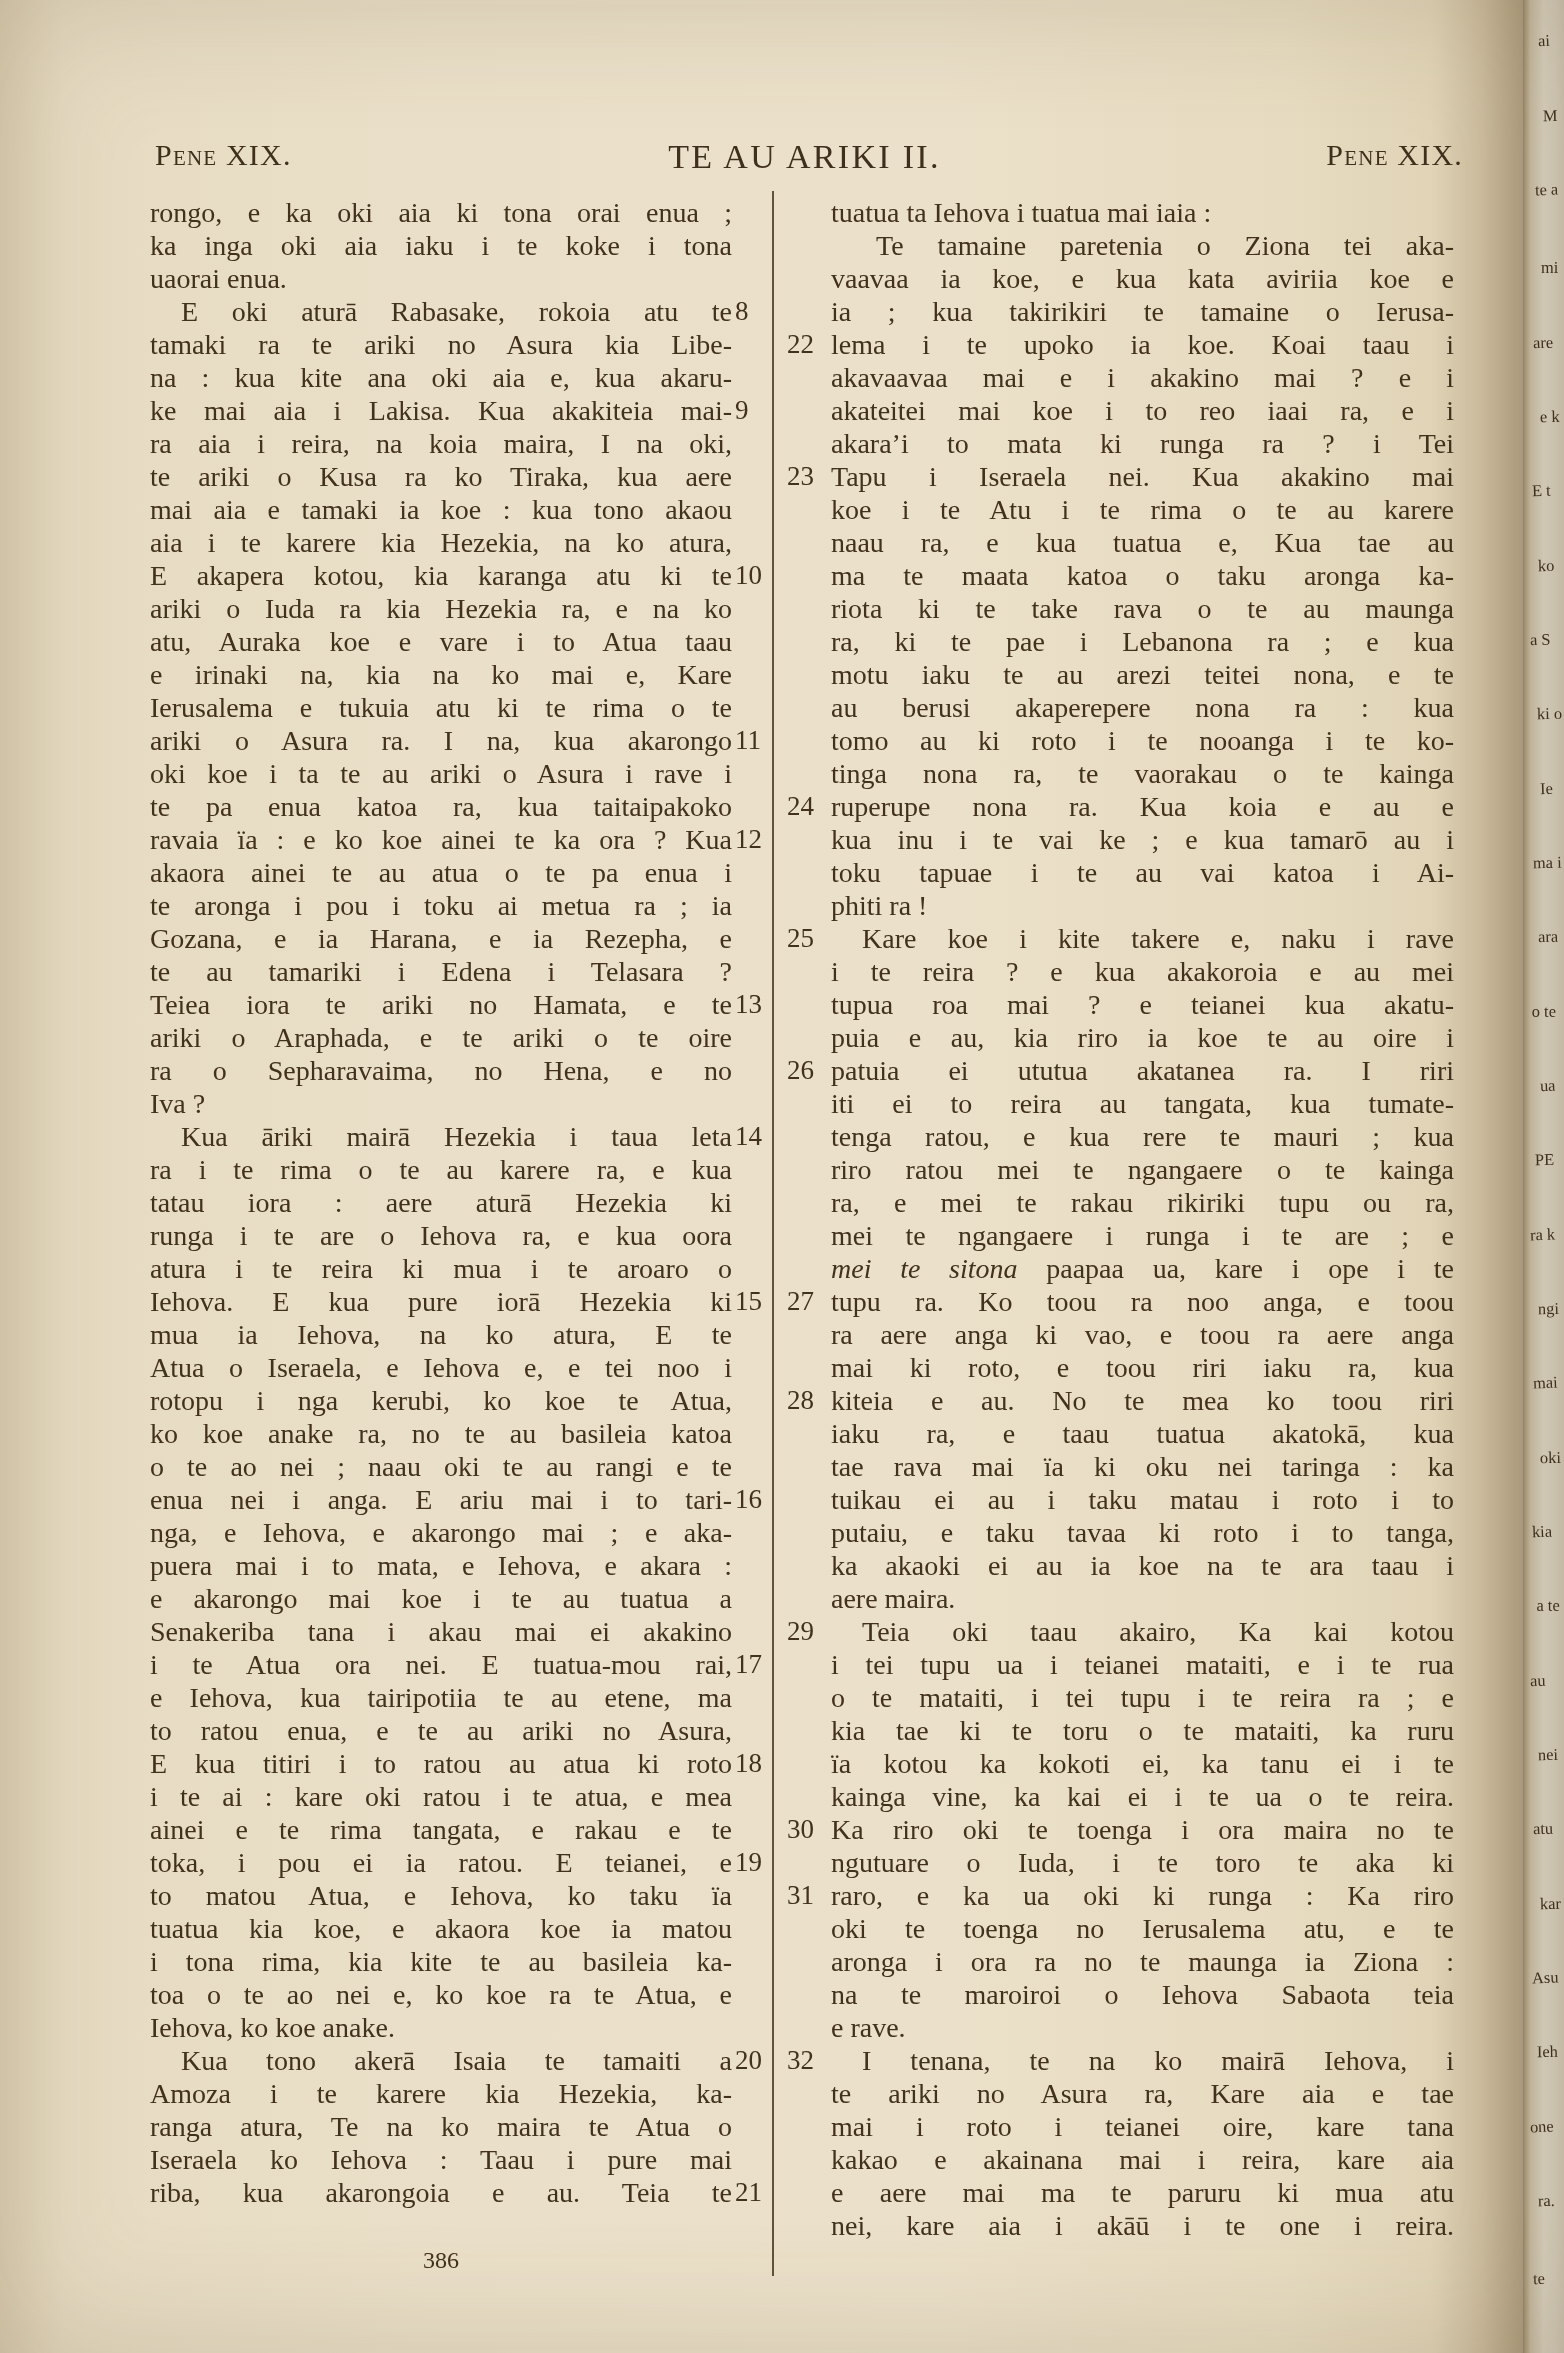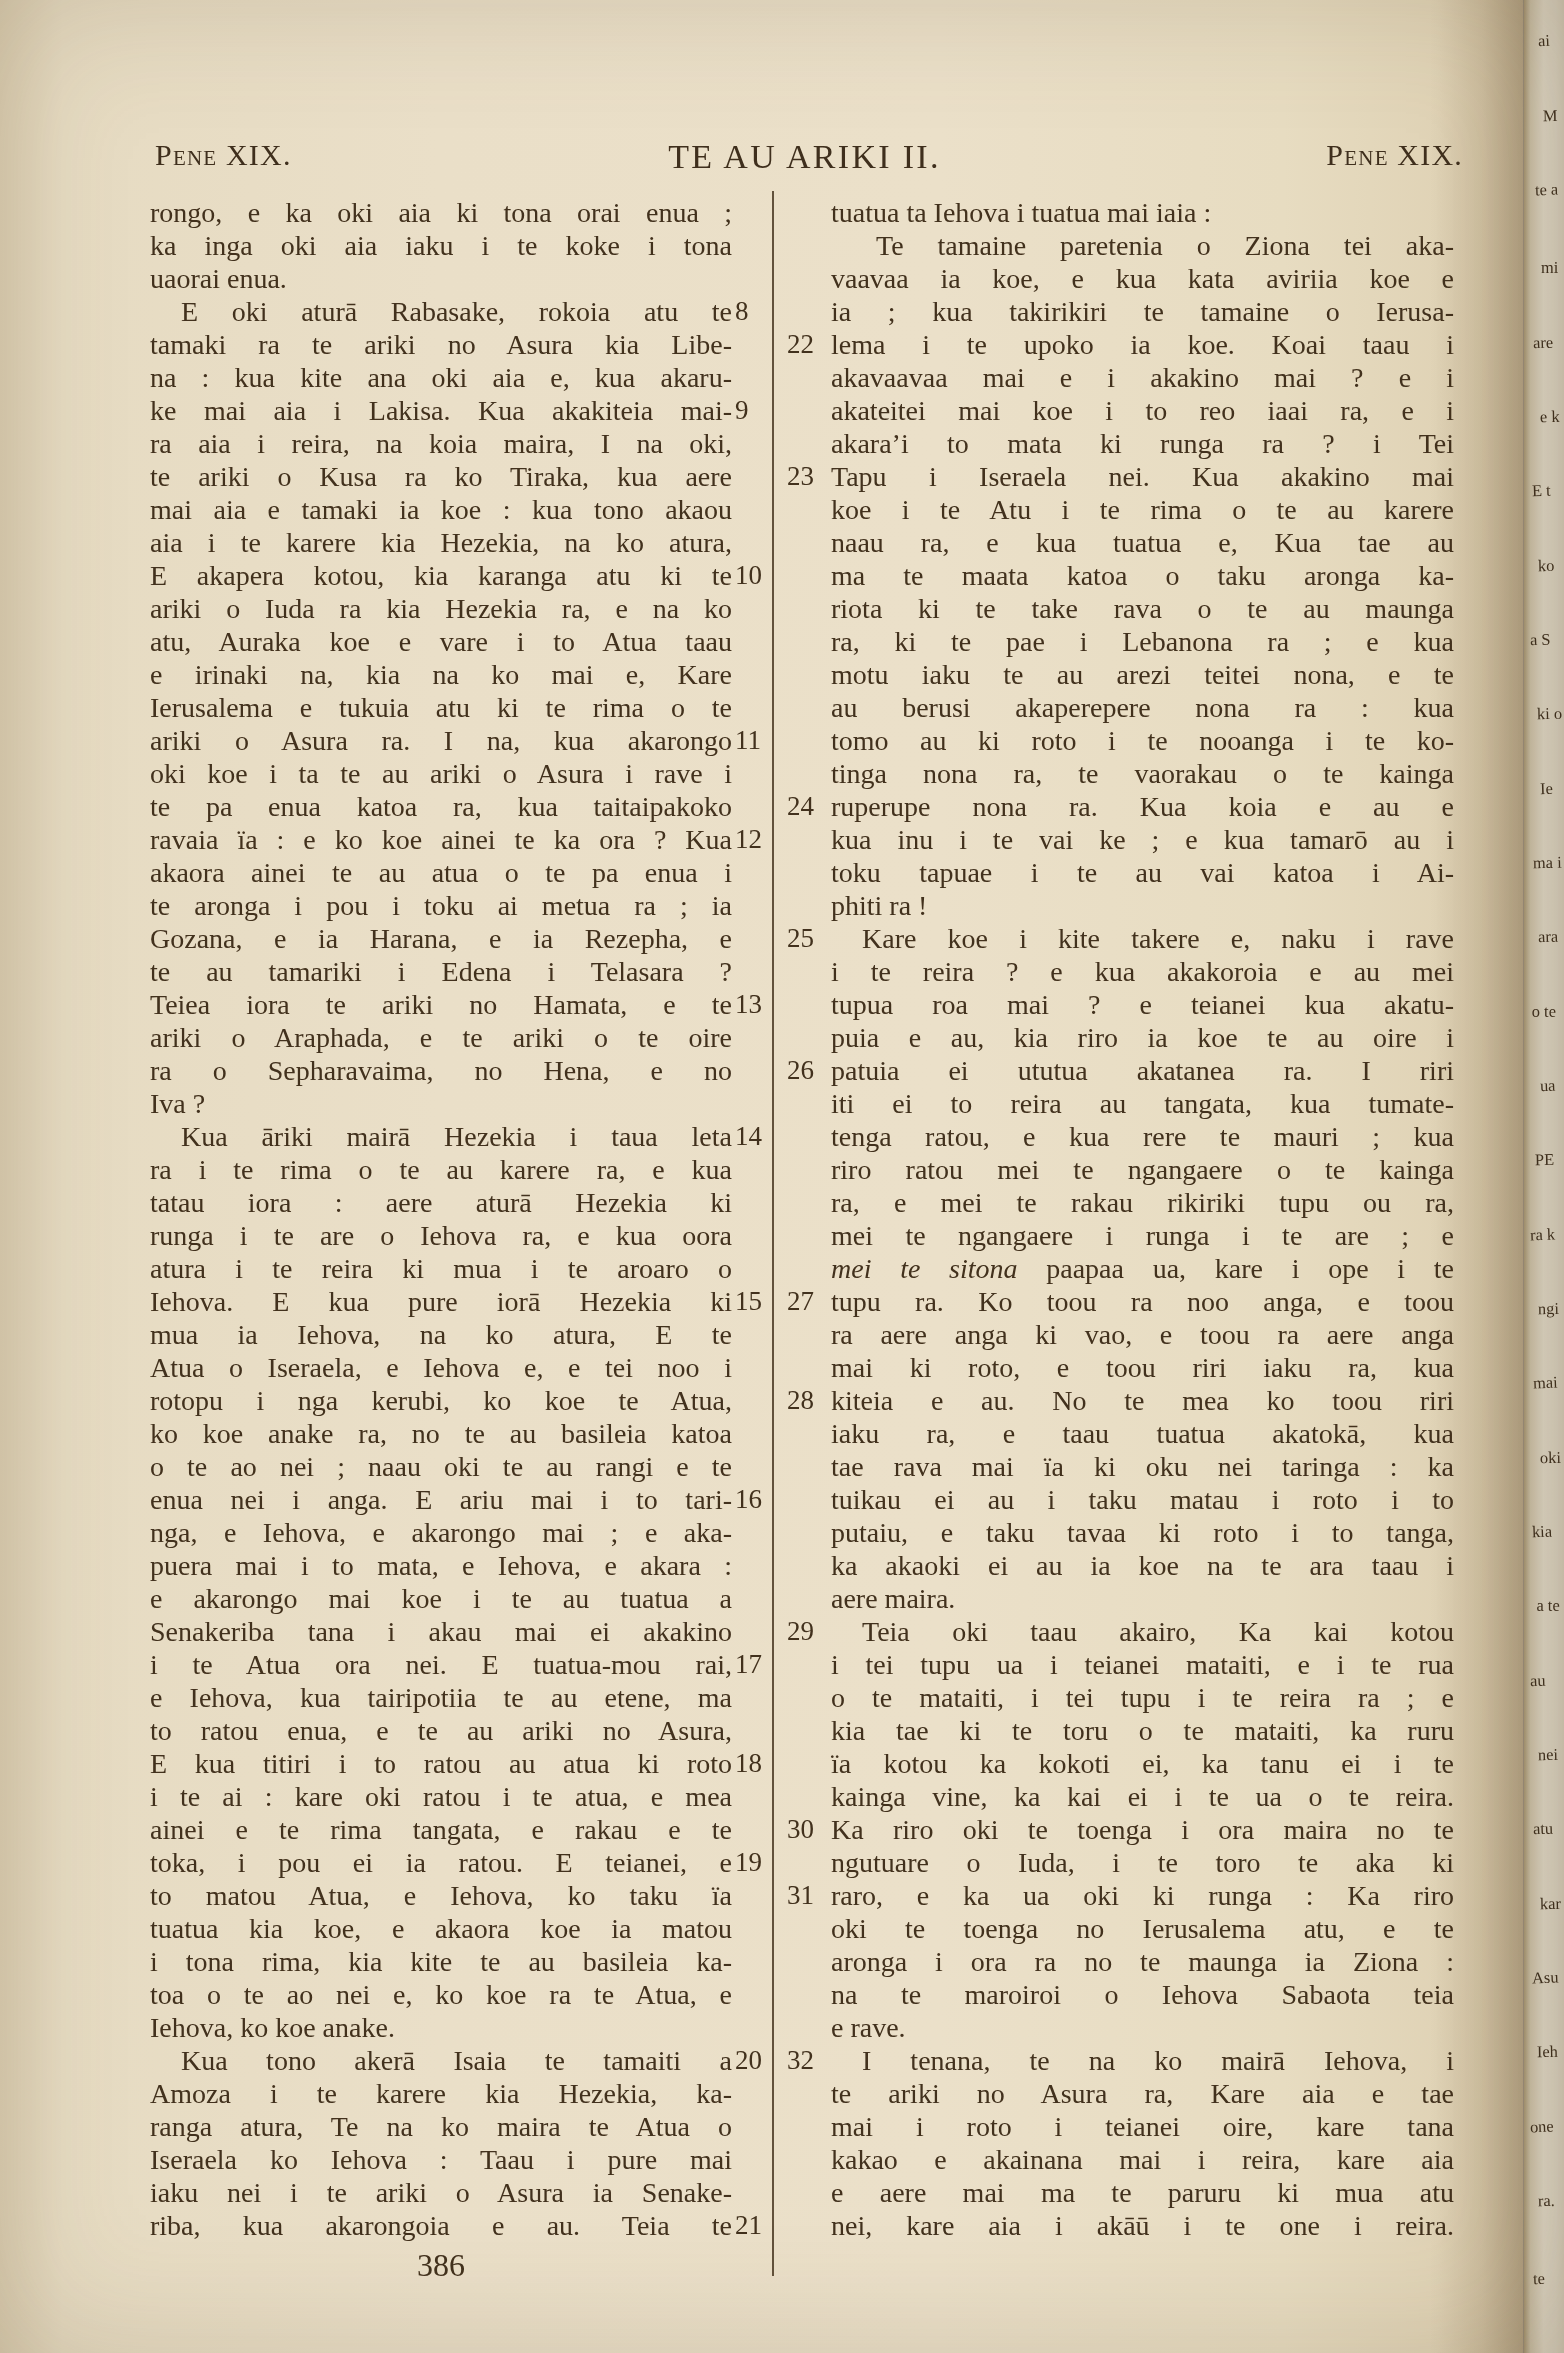--- a/index.html
+++ b/index.html
@@ -20,21 +20,21 @@
   .col-right{left:831px;width:623px;}
   .line{position:relative;height:33px;overflow:visible;text-align:justify;text-align-last:justify;white-space:normal;}
   .line.end{text-align-last:left;}
   .line.in1{text-indent:31px;}
   .line.in2{text-indent:45px;}
   .line i{font-style:italic;margin-top:12px;}
   .verse{position:absolute;top:0;font-size:27px;text-indent:0;}
   .col-left .verse{right:-50px;width:47px;text-align:right;}
   .col-right .verse{left:-44px;width:41px;text-align:center;}
   .rule{position:absolute;left:772px;top:191px;width:2.3px;height:2085px;background:#4a3823;opacity:.85;}
-  .pagenum{position:absolute;top:2247px;left:150px;width:582px;text-align:center;font-size:32px;}
+  .pagenum{position:absolute;top:2247px;left:150px;width:582px;text-align:center;font-size:24px;}
   .edge-shadow{position:absolute;top:0;right:41px;width:94px;height:2354px;
     background:linear-gradient(90deg,rgba(84,60,32,0) 0%,rgba(84,60,32,.10) 55%,rgba(70,48,24,.26) 100%);pointer-events:none;}
   .edge-strip{position:absolute;top:0;right:0;width:41px;height:2354px;overflow:hidden;
     border-left:1.6px solid rgba(60,42,22,.38);
     background:linear-gradient(90deg,#a2916f 0%,#c6bba2 16%,#d9d1bf 48%,#d4ccba 78%,#cdc4b0 100%);}
   .frag{position:absolute;font-size:16.4px;color:#3c2d1c;white-space:nowrap;font-family:"Liberation Serif","DejaVu Serif",serif;}
 </style>
 </head>
 <body>
 
@@ -99,21 +99,20 @@
       <div class="line">toka, i pou ei ia ratou. E teianei, e<span class="verse">19</span></div>
       <div class="line">to matou Atua, e Iehova, ko taku ïa</div>
       <div class="line">tuatua kia koe, e akaora koe ia matou</div>
       <div class="line">i tona rima, kia kite te au basileia ka-</div>
       <div class="line">toa o te ao nei e, ko koe ra te Atua, e</div>
       <div class="line end">Iehova, ko koe anake.</div>
       <div class="line in1">Kua tono akerā Isaia te tamaiti a<span class="verse">20</span></div>
       <div class="line">Amoza i te karere kia Hezekia, ka-</div>
       <div class="line">ranga atura, Te na ko maira te Atua o</div>
       <div class="line">Iseraela ko Iehova : Taau i pure mai</div>
-      <div class="line">iaku nei i te ariki o Asura ia Senake-</div>
       <div class="line">riba, kua akarongoia e au. Teia te<span class="verse">21</span></div>
     </div>
   <div class="col col-right" id="col-right">
       <div class="line end">tuatua ta Iehova i tuatua mai iaia :</div>
       <div class="line in2">Te tamaine paretenia o Ziona tei aka-</div>
       <div class="line">vaavaa ia koe, e kua kata aviriia koe e</div>
       <div class="line">ia ; kua takirikiri te tamaine o Ierusa-</div>
       <div class="line">lema i te upoko ia koe. Koai taau i<span class="verse">22</span></div>
       <div class="line">akavaavaa mai e i akakino mai ? e i</div>
       <div class="line">akateitei mai koe i to reo iaai ra, e i</div>

